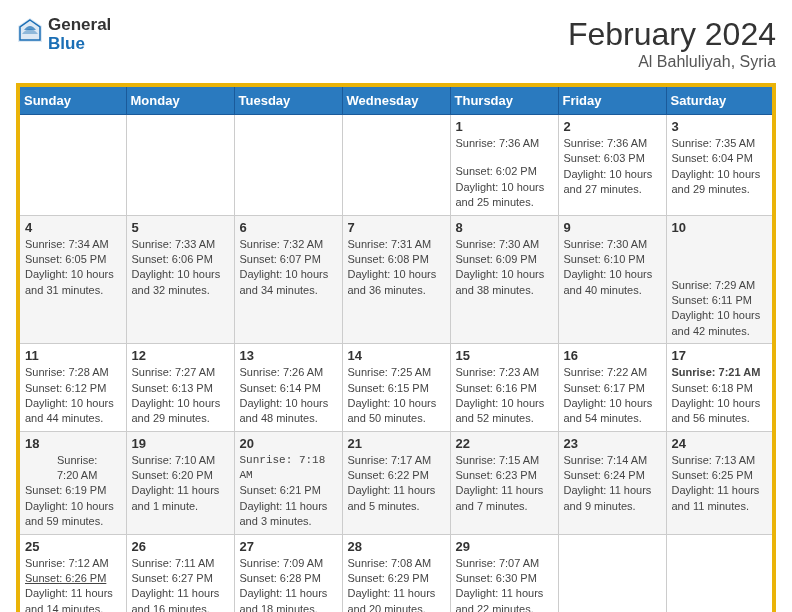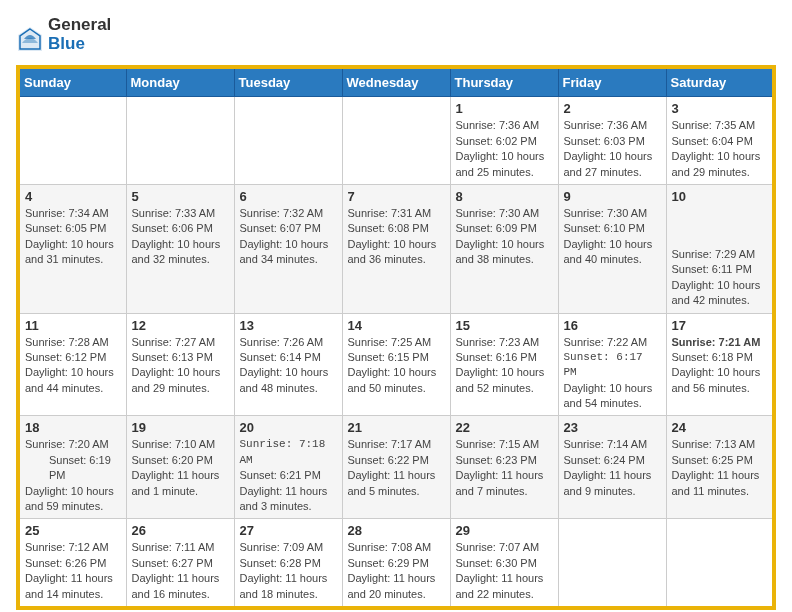--- a/index.html
+++ b/index.html
@@ -11,21 +11,21 @@
       padding: 16px;
     }
     .header {
       display: flex;
       justify-content: space-between;
       align-items: flex-start;
       margin-bottom: 12px;
     }
     .logo {
       display: flex;
-      align-items: flex-end;
+      align-items: flex-start;
       gap: 4px;
     }
     .logo-text {
       display: flex;
       flex-direction: column;
       line-height: 1.1;
     }
     .logo-icon {
       width: 28px;
       height: 28px;
@@ -98,20 +98,24 @@
       <polygon points="14,2 26,10 26,26 2,26 2,10" fill="#1a6eb5" opacity="0.15"></polygon>
       <polygon points="14,4 24,11 24,24 4,24 4,11" fill="none" stroke="#1a6eb5" stroke-width="1.5"></polygon>
       <path d="M8,14 Q14,6 20,14" fill="#1a6eb5" opacity="0.7"></path>
       <path d="M6,18 Q14,8 22,18" fill="#1a6eb5" opacity="0.4"></path>
     </svg>
     <div class="logo-text">
       <span style="font-size:17px;font-weight:bold;color:#333;">General</span>
       <span style="font-size:17px;font-weight:bold;color:#1a6eb5;">Blue</span>
     </div>
   </div>
+  <div class="title-block">
+    <div class="main-title">February 2024</div>
+    <div class="subtitle">Al Bahluliyah, Syria</div>
+  </div>
 </div>
 
 <table class="calendar">
   <thead>
     <tr>
     <th>Sunday</th>
         <th>Monday</th>
         <th>Tuesday</th>
         <th>Wednesday</th>
         <th>Thursday</th>
@@ -120,21 +124,21 @@
       </tr>
   </thead>
   <tbody id="calendar-body">
   <tr>
         <td class="empty-cell"></td>
         <td class="empty-cell"></td>
         <td class="empty-cell"></td>
         <td class="empty-cell"></td>
         <td>
           <span class="day-number">1</span>
-          <div class="day-info"><span style="display: block;">Sunrise: 7:36 AM</span><span style="display: block;">Sunset: 6:02 PM</span><span>Daylight: 10 hours and 25 minutes.</span></div>
+          <div class="day-info"><span style="display: block;">Sunrise: 7:36 AM</span><span style="display: block; margin-top: 13px;">Sunset: 6:02 PM</span><span>Daylight: 10 hours and 25 minutes.</span></div>
         </td>
         <td>
           <span class="day-number">2</span>
           <div class="day-info"><span style="display: block;">Sunrise: 7:36 AM</span><span style="display: block;">Sunset: 6:03 PM</span><span>Daylight: 10 hours and 27 minutes.</span></div>
         </td>
         <td>
           <span class="day-number">3</span>
           <div class="day-info"><span style="display: block;">Sunrise: 7:35 AM</span><span style="display: block;">Sunset: 6:04 PM</span><span>Daylight: 10 hours and 29 minutes.</span></div>
         </td>
       </tr>
@@ -184,31 +188,31 @@
         <td>
           <span class="day-number">14</span>
           <div class="day-info"><span style="display: block;">Sunrise: 7:25 AM</span><span style="display: block;">Sunset: 6:15 PM</span><span>Daylight: 10 hours and 50 minutes.</span></div>
         </td>
         <td>
           <span class="day-number">15</span>
           <div class="day-info"><span style="display: block;">Sunrise: 7:23 AM</span><span style="display: block;">Sunset: 6:16 PM</span><span>Daylight: 10 hours and 52 minutes.</span></div>
         </td>
         <td>
           <span class="day-number">16</span>
-          <div class="day-info"><span style="display: block;">Sunrise: 7:22 AM</span><span style="display: block; font-family: Liberation Mono, monospace;">Sunset: 6:17 PM</span><span>Daylight: 10 hours and 54 minutes.</span></div>
+          <div class="day-info"><span style="display: block;">Sunrise: 7:22 AM</span><span style="display: block;">Sunset: 6:17 PM</span><span>Daylight: 10 hours and 54 minutes.</span></div>
         </td>
         <td>
           <span class="day-number">17</span>
           <div class="day-info"><span style="display: block; font-weight: bold;">Sunrise: 7:21 AM</span><span style="display: block;">Sunset: 6:18 PM</span><span>Daylight: 10 hours and 56 minutes.</span></div>
         </td>
       </tr>
       <tr>
         <td>
           <span class="day-number">18</span>
-          <div class="day-info"><span style="display: block;">Sunrise: 7:20 AM</span><span style="display: block; margin-left: 24px;">Sunset: 6:19 PM</span><span>Daylight: 10 hours and 59 minutes.</span></div>
+          <div class="day-info"><span style="display: block; margin-left: 32px;">Sunrise: 7:20 AM</span><span style="display: block;">Sunset: 6:19 PM</span><span>Daylight: 10 hours and 59 minutes.</span></div>
         </td>
         <td>
           <span class="day-number">19</span>
           <div class="day-info"><span style="display: block;">Sunrise: 7:10 AM</span><span style="display: block;">Sunset: 6:20 PM</span><span>Daylight: 11 hours and 1 minute.</span></div>
         </td>
         <td>
           <span class="day-number">20</span>
           <div class="day-info"><span style="display: block; font-family: Liberation Mono, monospace;">Sunrise: 7:18 AM</span><span style="display: block;">Sunset: 6:21 PM</span><span>Daylight: 11 hours and 3 minutes.</span></div>
         </td>
         <td>
@@ -224,21 +228,21 @@
           <div class="day-info"><span style="display: block;">Sunrise: 7:14 AM</span><span style="display: block;">Sunset: 6:24 PM</span><span>Daylight: 11 hours and 9 minutes.</span></div>
         </td>
         <td>
           <span class="day-number">24</span>
           <div class="day-info"><span style="display: block;">Sunrise: 7:13 AM</span><span style="display: block;">Sunset: 6:25 PM</span><span>Daylight: 11 hours and 11 minutes.</span></div>
         </td>
       </tr>
       <tr>
         <td>
           <span class="day-number">25</span>
-          <div class="day-info"><span style="display: block;">Sunrise: 7:12 AM</span><span style="display: block;">Sunset: 6:26 PM</span><span>Daylight: 11 hours and 14 minutes.</span></div>
+          <div class="day-info"><span style="display: block;">Sunrise: 7:12 AM</span><span style="display: block; text-decoration: underline;">Sunset: 6:26 PM</span><span>Daylight: 11 hours and 14 minutes.</span></div>
         </td>
         <td>
           <span class="day-number">26</span>
           <div class="day-info"><span style="display: block;">Sunrise: 7:11 AM</span><span style="display: block;">Sunset: 6:27 PM</span><span>Daylight: 11 hours and 16 minutes.</span></div>
         </td>
         <td>
           <span class="day-number">27</span>
           <div class="day-info"><span style="display: block;">Sunrise: 7:09 AM</span><span style="display: block;">Sunset: 6:28 PM</span><span>Daylight: 11 hours and 18 minutes.</span></div>
         </td>
         <td>

